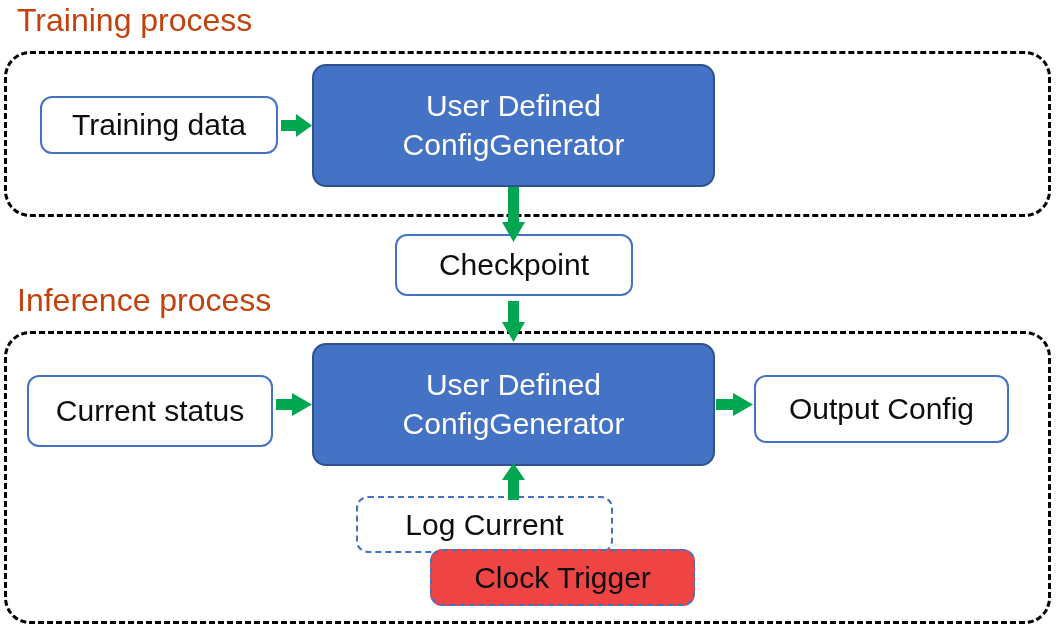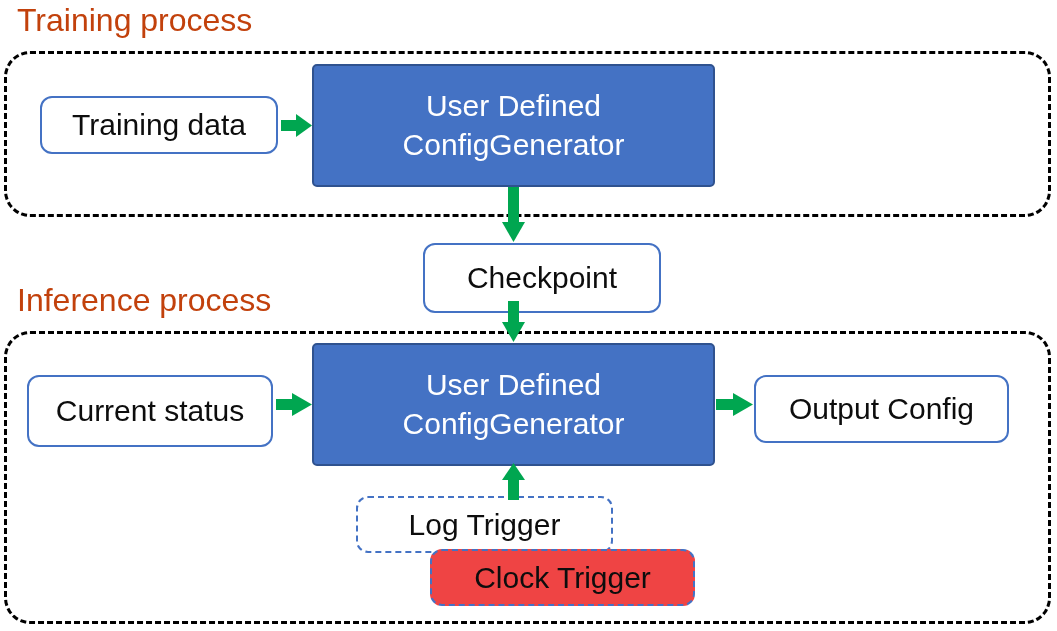--- a/index.html
+++ b/index.html
@@ -51,31 +51,31 @@
     border-radius: 12px;
     display: flex;
     align-items: center;
     justify-content: center;
     color: #0d0d0d;
     font-size: 30px;
     line-height: 1.05;
     white-space: nowrap;
   }
   #box-training-data { left: 40px;  top: 96px;  width: 238px; height: 58px; }
-  #box-checkpoint    { left: 395px; top: 243px; width: 238px; height: 70px; margin-left: 28px; }
+  #box-checkpoint    { left: 395px; top: 234px; width: 238px; height: 62px; }
   #box-current-status{ left: 27px;  top: 375px; width: 246px; height: 72px; }
   #box-output-config { left: 754px; top: 375px; width: 255px; height: 68px; }
 
   
   .node-blue {
     position: absolute;
     box-sizing: border-box;
     background: #4472C4;
     border: 2px solid #2F528F;
-    border-radius: 5px;
+    border-radius: 14px;
     display: flex;
     flex-direction: column;
     align-items: center;
     justify-content: center;
     color: #ffffff;
     font-size: 30px;
     line-height: 1.28;
     white-space: nowrap;
     text-align: center;
   }
@@ -143,21 +143,21 @@
   <div class="node-blue" id="box-udcg-infer">
     <span>User Defined</span>
     <span>ConfigGenerator</span>
   </div>
 
   <div class="node-box" id="box-output-config">
     <span>Output Config</span>
   </div>
 
   <div class="node-dashed" id="box-log-trigger">
-    <span>Log Trigger</span>
+    <span>Log Current</span>
   </div>
 
   <div class="node-dashed" id="box-clock-trigger">
     <span>Clock Trigger</span>
   </div>
 
   <svg id="arrow-layer" viewBox="0 0 1057 631">
 
     <g>
       <rect x="281" y="120" width="17" height="11" fill="#00A650"></rect>

